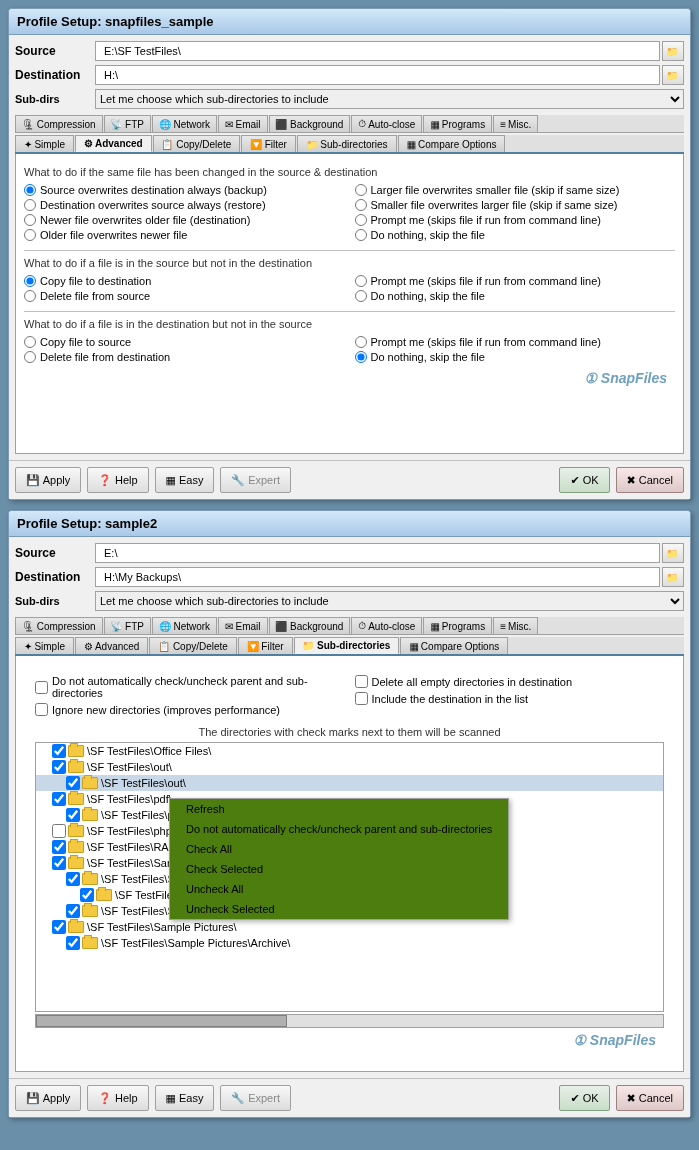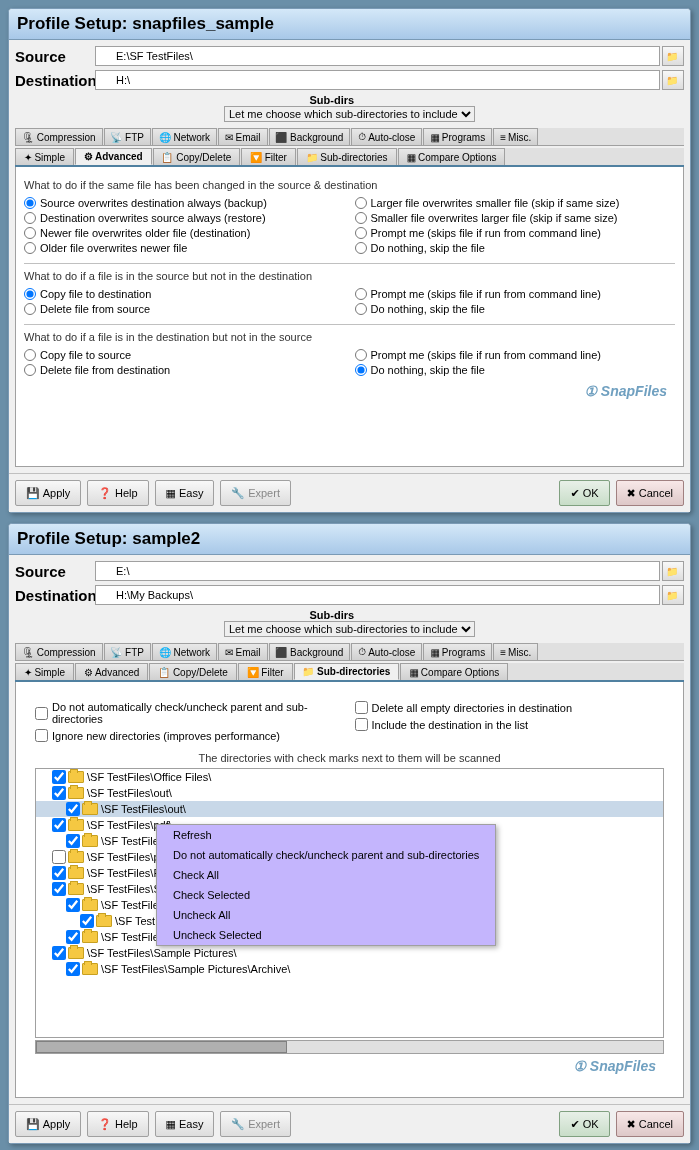--- a/index.html
+++ b/index.html
@@ -15,70 +15,69 @@
       background: #f0f0f0;
       border: 1px solid #7a9ab5;
       border-radius: 4px;
       margin-bottom: 10px;
       box-shadow: 2px 2px 5px rgba(0,0,0,0.3);
     }
 
     .title-bar {
       background: linear-gradient(to bottom, #d4e8f8, #a8c8e8);
       padding: 5px 8px;
-      font-size: 17px;
+      font-size: 13px;
       font-weight: bold;
       border-bottom: 1px solid #7a9ab5;
       border-radius: 3px 3px 0 0;
       color: #000;
     }
 
     .content {
       padding: 6px;
     }
 
     .field-row {
       display: flex;
       align-items: center;
       margin-bottom: 4px;
     }
 
     .field-label {
       font-weight: bold;
       width: 80px;
-      font-size: 15px;
+      font-size: 12px;
     }
 
     .field-input {
       flex: 1;
       height: 20px;
       border: 1px solid #a0a0a0;
       background: white;
-      padding: 1px 20px;
+      padding: 1px 8px;
       font-size: 11px;
     }
 
     .browse-btn {
       width: 22px;
       height: 20px;
       border: 1px solid #a0a0a0;
       background: linear-gradient(to bottom, #f8f8f8, #ddd);
       cursor: pointer;
       display: flex;
       align-items: center;
       justify-content: center;
       font-size: 10px;
       margin-left: 2px;
     }
 
     .subdirs-row {
       display: flex;
       align-items: center;
       margin-bottom: 6px;
-      flex-direction: column;
     }
 
     .subdirs-label {
       font-weight: bold;
       width: 80px;
       font-size: 11px;
     }
 
     .subdirs-select {
       flex: 1;
@@ -280,22 +279,22 @@
       background: #f5c842;
       border: 1px solid #c8a020;
       border-bottom: none;
       border-radius: 1px 1px 0 0;
     }
 
     
     .context-menu {
       position: absolute;
       top: 55px;
-      left: 120px;
-      background: #c4b5fd;
+      left: 133px;
+      background: #4d7c0f;
       border: 1px solid #a0a0a0;
       box-shadow: 2px 2px 5px rgba(0,0,0,0.3);
       z-index: 100;
       min-width: 300px;
     }
 
     .context-item {
       padding: 4px 16px;
       font-size: 11px;
       cursor: pointer;

